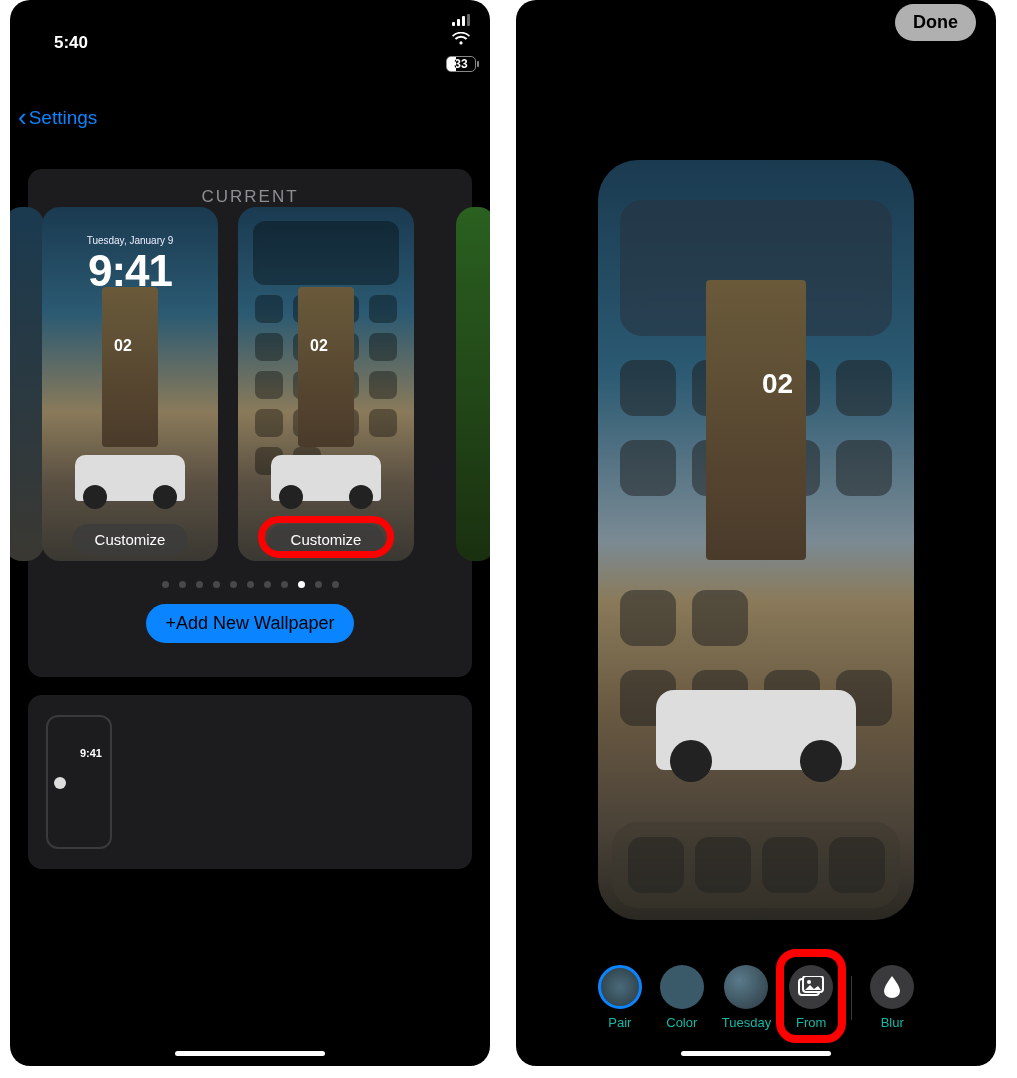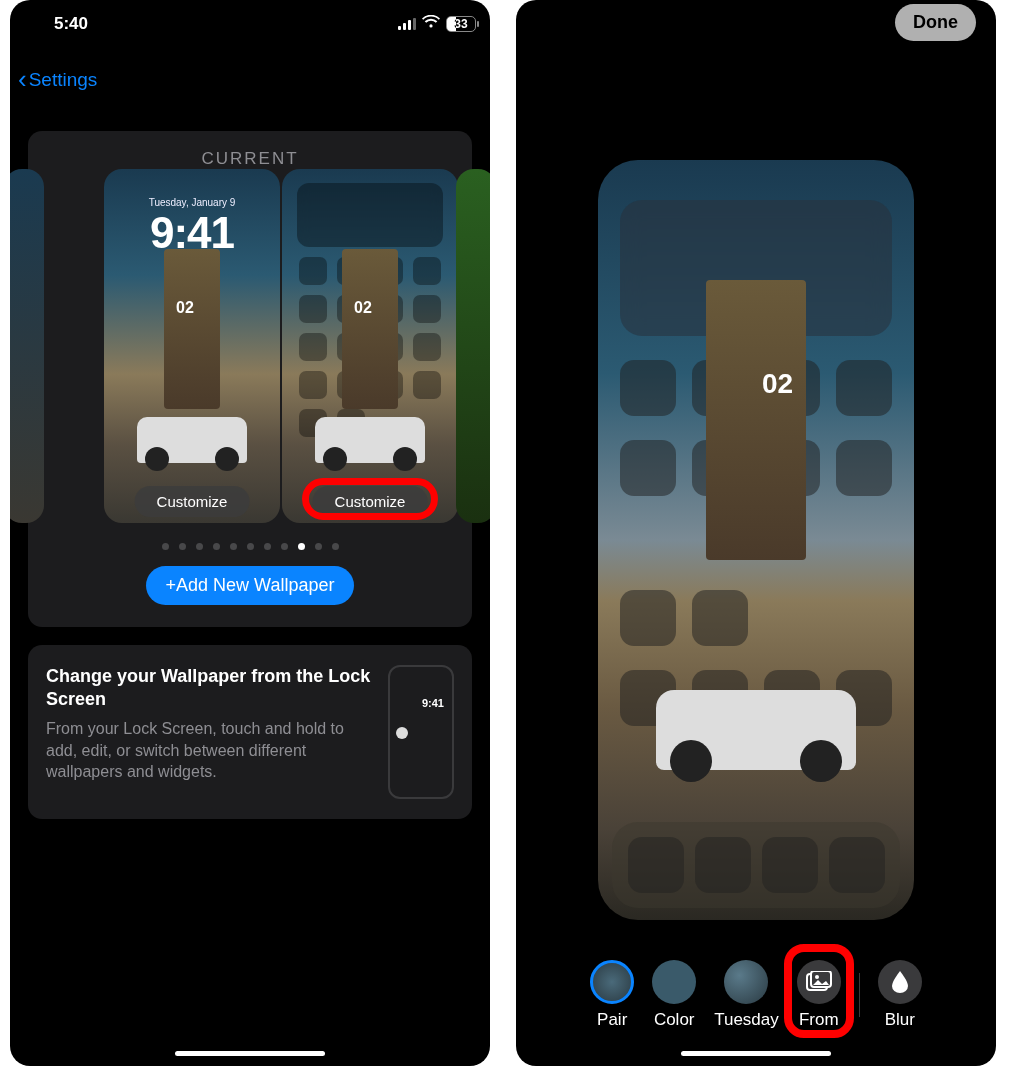--- a/index.html
+++ b/index.html
@@ -24,21 +24,21 @@
 
   
   .status-bar {
     display: flex;
     justify-content: space-between;
     align-items: center;
     padding: 14px 14px 8px 44px;
     font-size: 17px;
     font-weight: 600;
   }
-  .status-right { display: flex; gap: 6px; align-items: center; }
+  .status-right { display: flex; gap: 6px; align-items: center; flex-direction: column; }
   .signal { display: flex; gap: 2px; align-items: flex-end; height: 12px; }
   .signal span { width: 3px; background: #fff; border-radius: 1px; }
   .signal span:nth-child(1){height:4px}.signal span:nth-child(2){height:7px}.signal span:nth-child(3){height:10px}.signal span:nth-child(4){height:12px;background:#666}
   .wifi-icon { font-size: 16px; }
   .battery-pill {
     display: flex; align-items: center;
     border: 1.5px solid #888; border-radius: 5px;
     padding: 1px 3px; font-size: 12px; font-weight: 700;
     position: relative; width: 30px; height: 16px;
     background: linear-gradient(to right, #fff 33%, transparent 33%);
@@ -66,21 +66,21 @@
     border-radius: 14px;
     padding: 18px 0 22px;
   }
   .current-label {
     text-align: center;
     letter-spacing: 2px;
     font-size: 17px;
     color: #8e8e93;
   }
   .preview-row {
-    display: flex; gap: 2px; justify-content: flex-end; position: relative;
+    display: flex; gap: 20px; justify-content: flex-start; position: relative;
     padding: 0 14px;
   }
   .preview {
     width: 176px; height: 354px; border-radius: 18px;
     background: linear-gradient(180deg,#1a3a50 0%,#2b5a72 30%,#8a7a5a 58%,#5a5042 78%,#3a3832 100%);
     position: relative; overflow: hidden;
     display:flex;flex-direction:column;align-items:center;
   }
   .preview-peek-left{
     position:absolute;left:-24px;top:0;width:40px;height:354px;border-radius:18px;
@@ -124,21 +124,21 @@
     position:absolute;pointer-events:none;
     border:7px solid #ff0000;border-radius:28px;
   }
   .red-oval.customize-highlight{bottom:3px;left:50%;transform:translateX(-50%);width:136px;height:42px}
 
   .page-dots{display:flex;gap:10px;justify-content:center;margin:20px 0 16px}
   .page-dots span{width:7px;height:7px;border-radius:50%;background:#48484a}
   .page-dots .active{background:#fff}
 
   .add-btn{
-    display:block;margin:0 auto;background:#0a84ff;color:#ffffff;
+    display:block;margin:12px auto;background:#0a84ff;color:#000000;
     font-size:18px;font-weight:500;padding:9px 20px;border-radius:22px;
     border:none;
   }
 
   .tip-card{
     background:#1c1c1e;margin:18px 18px 0;border-radius:14px;
     padding:20px 18px;display:flex;gap:14px;
   }
   .tip-text h3{font-size:18px;font-weight:600;margin-bottom:8px;color:#fff;line-height:1.25}
   .tip-text p{font-size:16px;color:#8e8e93;line-height:1.35}
@@ -198,21 +198,21 @@
   .opt{display:flex;flex-direction:column;align-items:center;gap:6px}
   .opt .circle{
     width:44px;height:44px;border-radius:50%;background:#2c2c2e;
     display:flex;align-items:center;justify-content:center;
   }
   .opt .circle.pair{background:radial-gradient(circle,#4a6a7a,#2a3a42);border:3px solid #0a84ff}
   .opt .circle.color{background:#3a5a6a}
   .opt .circle.gradient{background:radial-gradient(circle at 35% 35%,#5a7a8a,#2a3a42)}
   .opt .circle.photo{background:#3a3a3c}
   .opt .circle.blur{background:#3a3a3c}
-  .opt-label{font-size:17px;color:#ffffff}
+  .opt-label{font-size:13px;color:#14b8a6}
   .divider-v{width:1px;height:44px;background:#3a3a3c}
   .red-oval.photo-highlight{
     border-width:8px;border-radius:20px;
     width:70px;height:94px;
   }
   .opt-wrapper{position:relative;display:flex;align-items:center;justify-content:center}
 
   .photo-icon-svg{width:26px;height:22px}
 </style>
 </head>
@@ -303,24 +303,20 @@
         <span></span>
         <span class="active"></span>
         <span></span>
         <span></span>
     </div>
 
     <button class="add-btn">+Add New Wallpaper</button>
   </div>
 
   <div class="tip-card">
-    <div class="tip-text">
-      <h3>Change your Wallpaper from the Lock Screen</h3>
-      <p>From your Lock Screen, touch and hold to add, edit, or switch between different wallpapers and widgets.</p>
-    </div>
     <div class="tip-thumb">
       <span class="tt-time">9:41</span>
       <span class="tt-dot"></span>
     </div>
   </div>
 
   <div class="home-indicator"></div>
 </div>
 
 <div class="phone">

